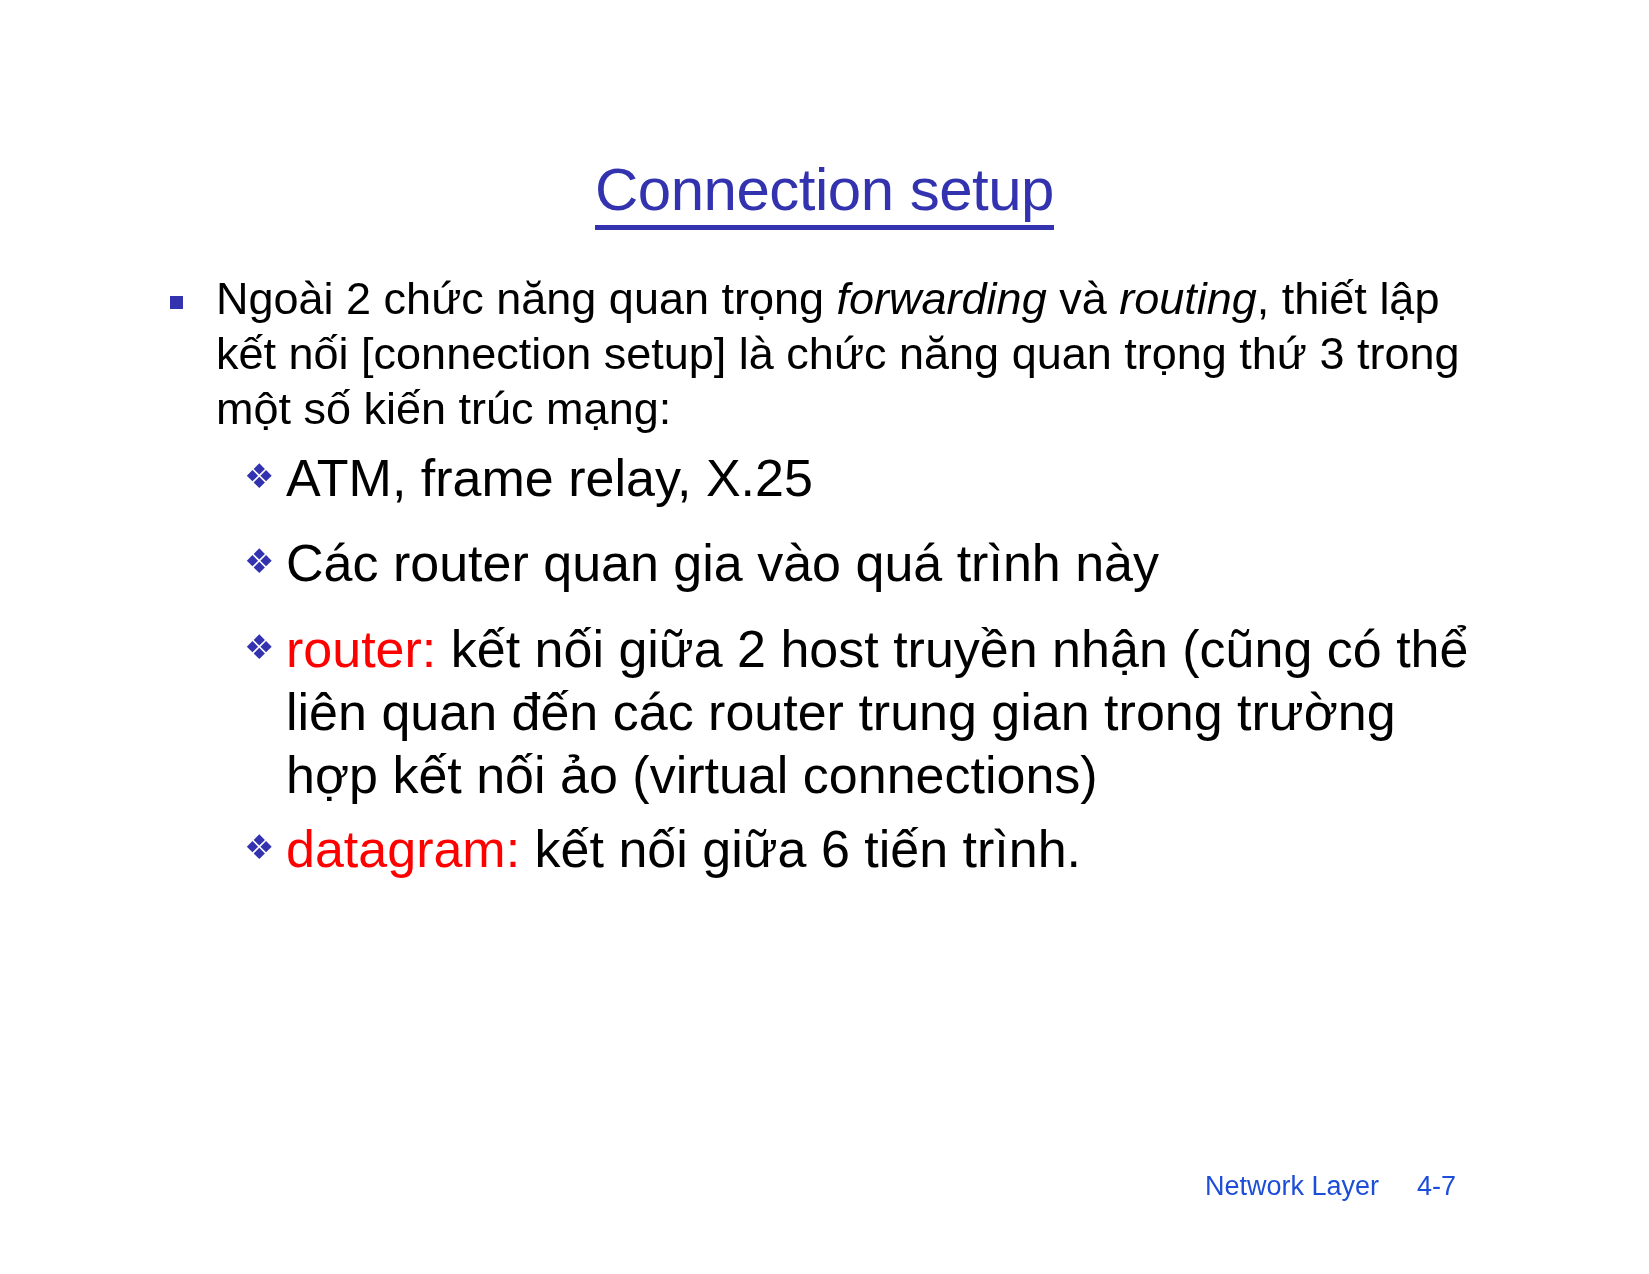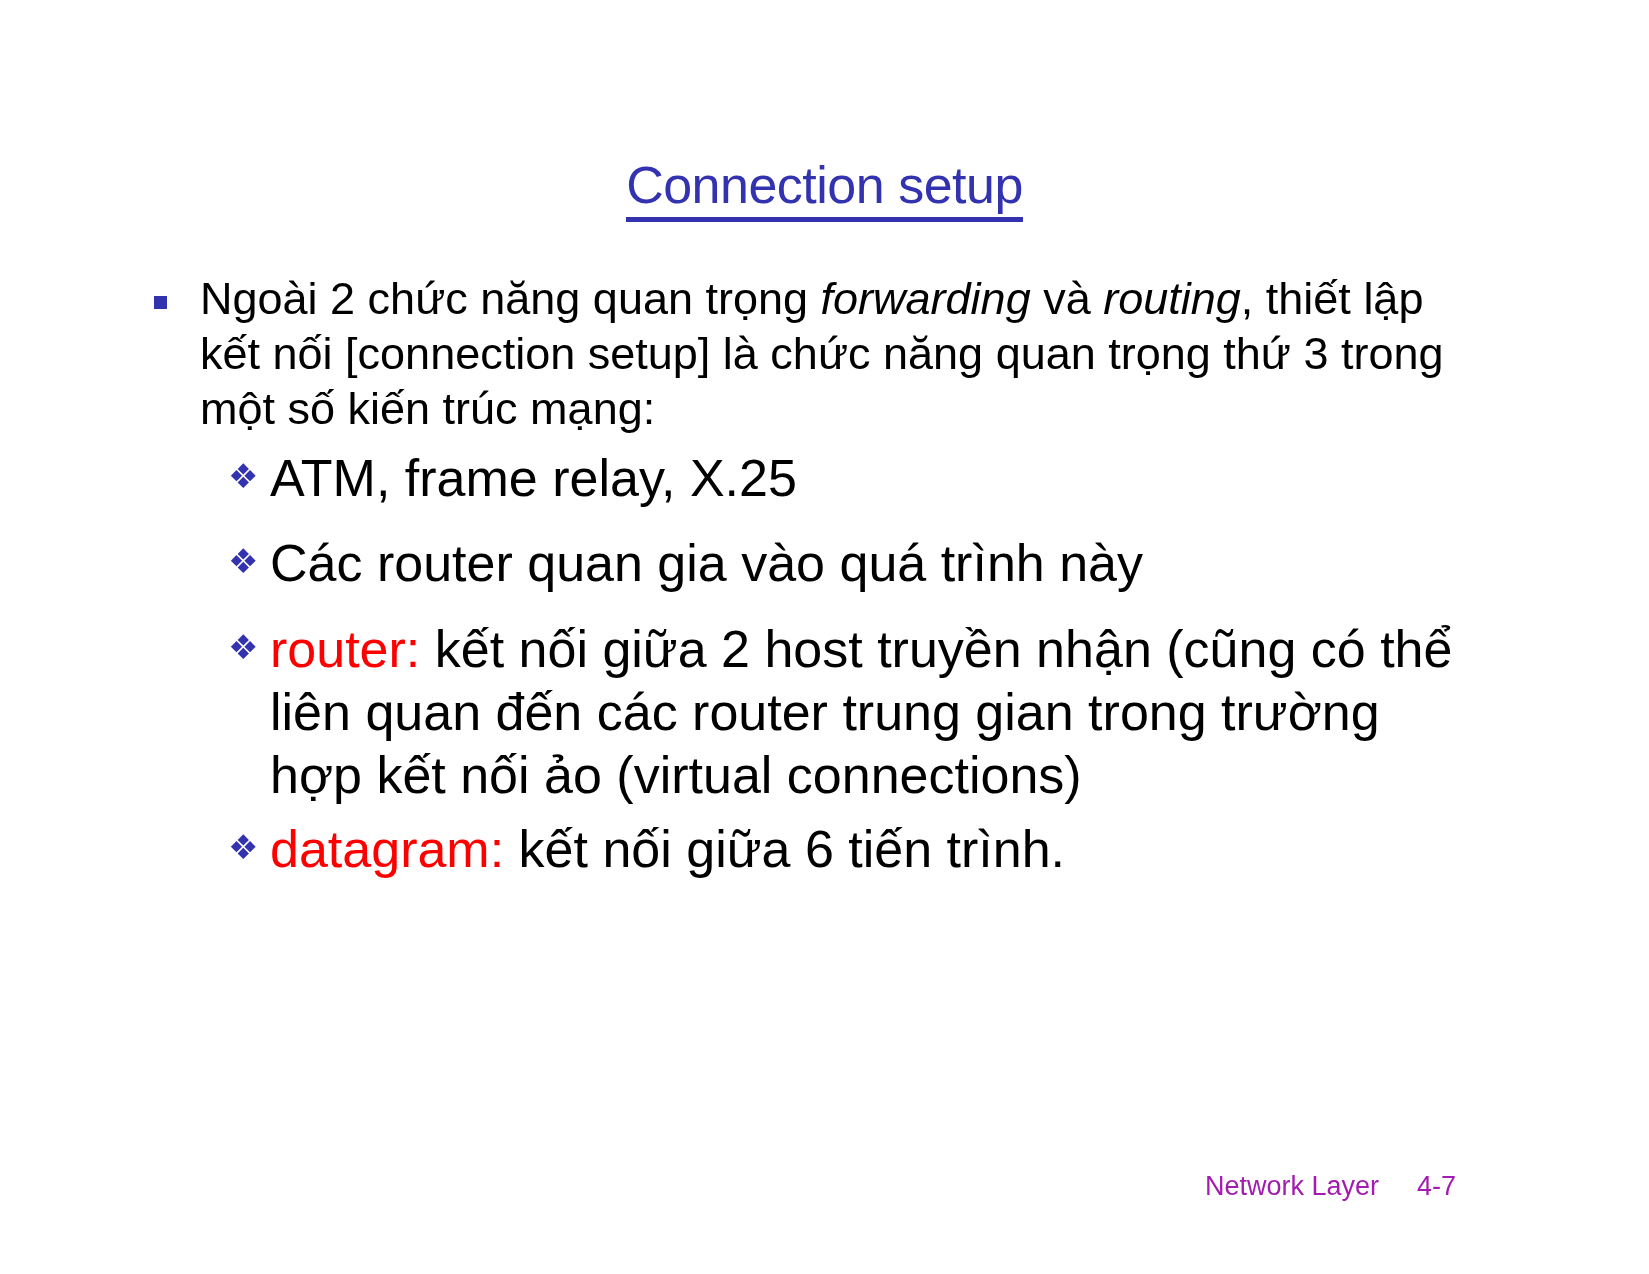--- a/index.html
+++ b/index.html
@@ -23,35 +23,35 @@
   
   .title-wrap {
     position: absolute;
     top: 158px;
     left: 0;
     width: 1649px;
     text-align: center;
   }
   .slide-title {
     display: inline-block;
-    font-size: 52px;
+    font-size: 60px;
     line-height: 1.05;
     font-weight: normal;
     color: #3333b0;
     border-bottom: 5px solid #3333b0;
     padding-bottom: 4px;
     letter-spacing: -0.5px;
     white-space: nowrap;
   }
 
   
   .body {
     position: absolute;
     top: 272px;
-    left: 154px;
+    left: 170px;
     width: 1300px;
   }
 
   .bullet {
     display: flex;
     align-items: flex-start;
     margin: 0 0 4px 0;
   }
 
   
@@ -105,21 +105,21 @@
   .red {
     color: #ff0000;
   }
 
   
   .footer {
     position: absolute;
     left: 1175px;
     top: 1140px;
     font-size: 27px;
-    color: #a21caf;
+    color: #1d4ed8;
     white-space: pre;
   }
   .footer .fl { margin-right: 38px; }
 </style>
 </head>
 <body>
 
 <div class="slide">
 
   <div class="title-wrap">

